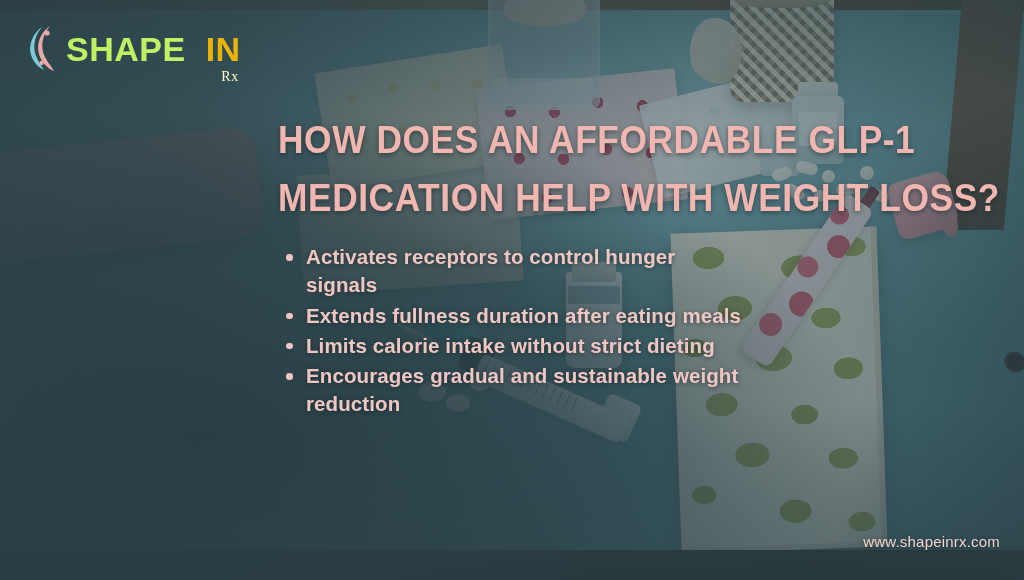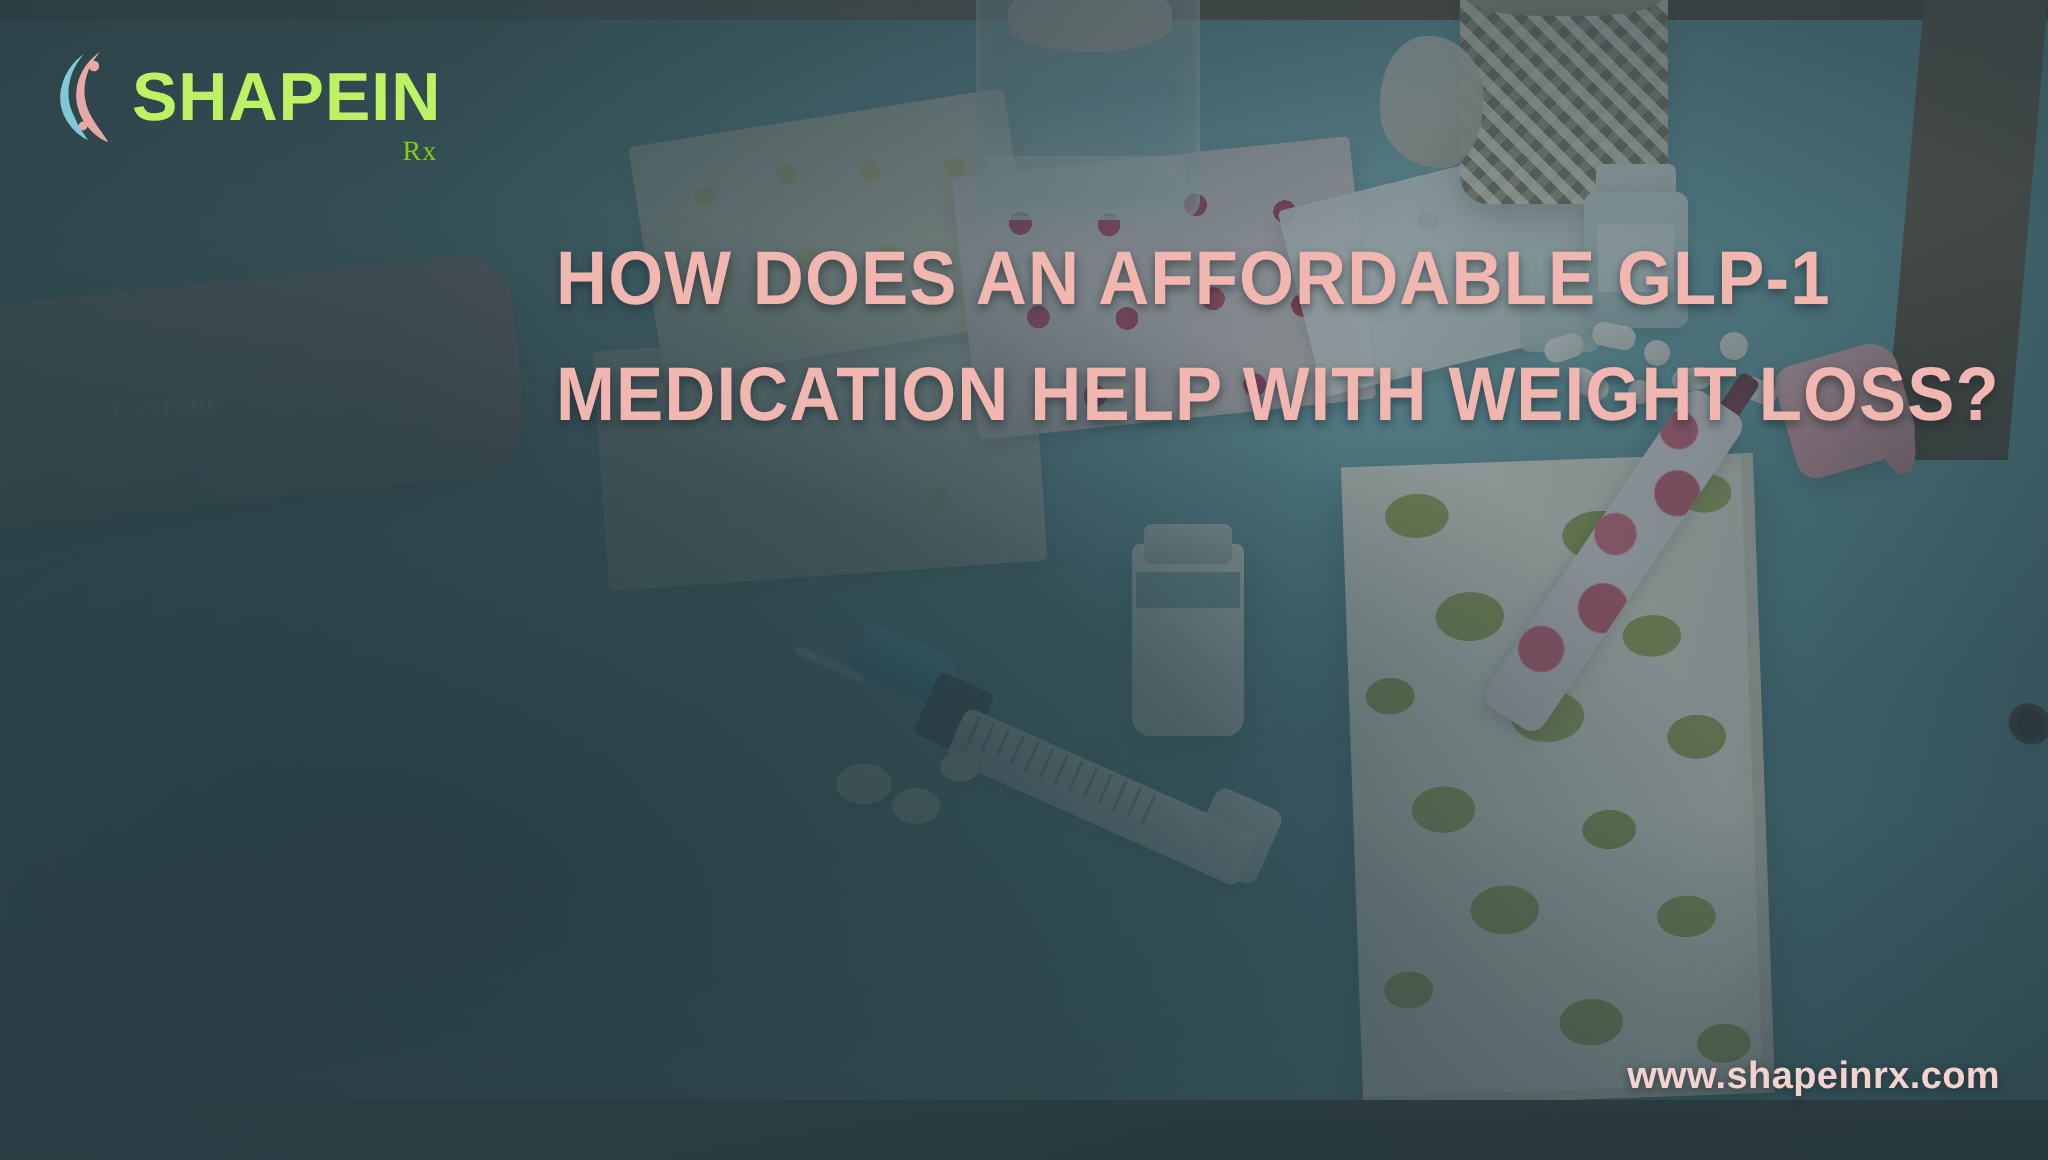--- a/index.html
+++ b/index.html
@@ -375,23 +375,23 @@
   .logo-text-wrap {
     position:relative;
     margin-left:-2px;
     display:flex; flex-direction:column; align-items:flex-end;
   }
   .logo-word {
     font-size:34px; font-weight:700; letter-spacing:.5px; line-height:1;
     margin-top:8px;
   }
   .logo-shape { color:#bef264; }
-  .logo-in { color:#bef264; }
+  .logo-in { color:#eab308;margin-left:20px; }
   .logo-rx {
-    font-size:14px; color:#84cc16; letter-spacing:.5px;
+    font-size:14px; color:#fef9c3; letter-spacing:.5px;
     margin-top:3px; margin-right:2px;
     font-family:"Liberation Serif", serif;
   }
 
   
   .title {
     position:absolute; left:278px; top:112px; width:520px;
     color:#f2b6b0;
     font-family:"Liberation Sans Narrow","Liberation Sans", sans-serif;
     font-weight:700;
@@ -424,21 +424,21 @@
   .bullets li::before {
     content:""; position:absolute;
     left:4px; top:11px; width:6.5px; height:6.5px;
     border-radius:50%; background:#f0c6c2;
   }
 
   
   .url {
     position:absolute; right:24px; bottom:30px;
     color:#f3d2cf;
-    font-size:19px; font-weight:700;
+    font-size:15px; font-weight:400;
     letter-spacing:.2px;
     text-shadow:0 1px 4px rgba(20,35,40,.65);
   }
 </style>
 </head>
 <body>
 
 <div class="stage">
 
   <div class="photo">
@@ -527,17 +527,23 @@
         </div>
         <div class="logo-rx">Rx</div>
       </div>
     </div>
 
     <h1 class="title">
       <span class="line">HOW DOES AN AFFORDABLE GLP-1</span>
       <span class="line">MEDICATION HELP WITH WEIGHT LOSS?</span>
     </h1>
 
+    <ul class="bullets">
+      <li>Activates receptors to control hunger signals</li>
+      <li>Extends fullness duration after eating meals</li>
+      <li>Limits calorie intake without strict dieting</li>
+      <li>Encourages gradual and sustainable weight reduction</li>
+    </ul>
 
     <div class="url">www.shapeinrx.com</div>
 
   </div>
 </div>
 
 </body></html>

